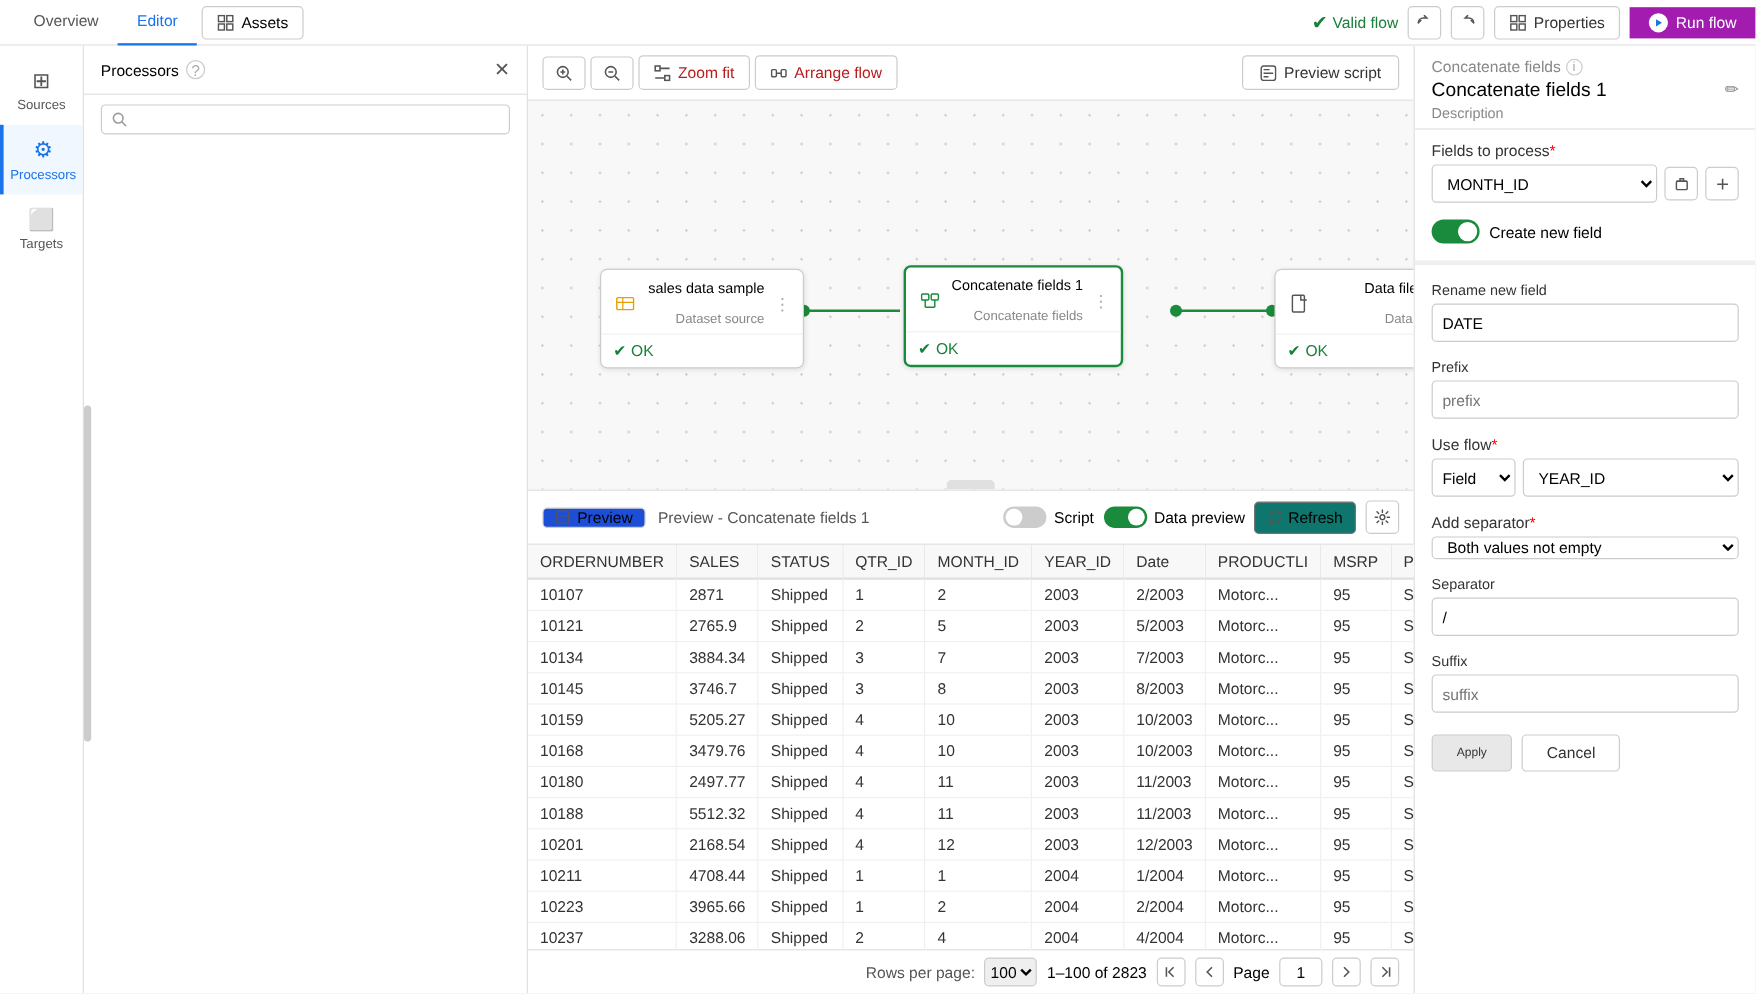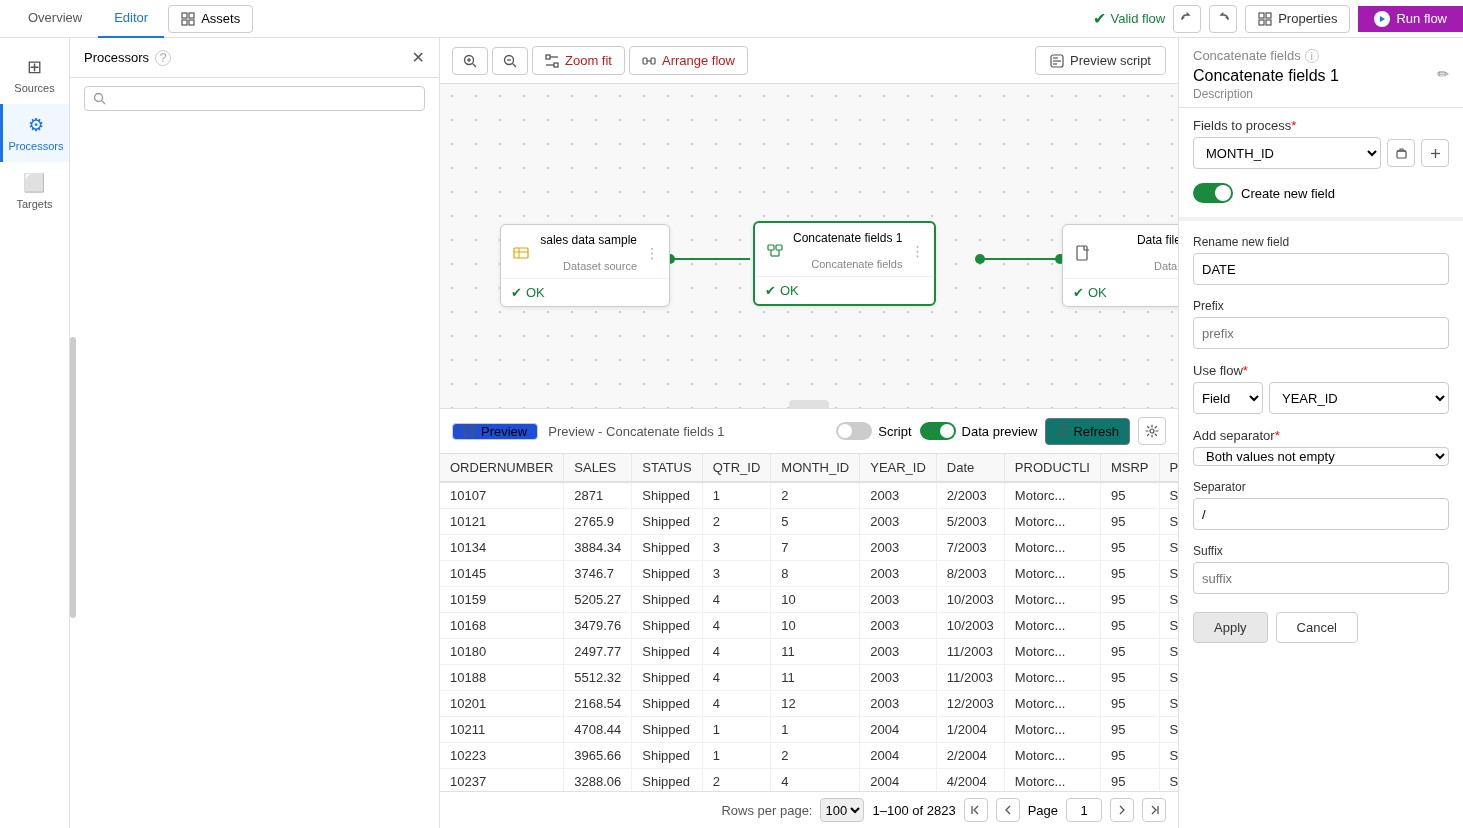--- a/index.html
+++ b/index.html
@@ -97,21 +97,21 @@
     .rp-label .required { color: red; }
     .rp-select-row { display: flex; align-items: center; gap: 6px; }
     .rp-select { flex: 1; height: 32px; border: 1px solid #ccc; border-radius: 4px; padding: 0 8px; font-size: 13px; background: #fff; }
     .rp-icon-btn { width: 28px; height: 28px; display: flex; align-items: center; justify-content: center; border: 1px solid #ccc; border-radius: 4px; cursor: pointer; color: #555; background: #fff; }
     .rp-input { width: 100%; height: 32px; border: 1px solid #ccc; border-radius: 4px; padding: 0 8px; font-size: 13px; }
     .toggle-row { display: flex; align-items: center; gap: 8px; }
     .use-with-row { display: flex; align-items: center; gap: 6px; }
     .use-with-type { width: 70px; height: 32px; border: 1px solid #ccc; border-radius: 4px; padding: 0 4px; font-size: 13px; background: #fff; }
     .use-with-val { flex: 1; height: 32px; border: 1px solid #ccc; border-radius: 4px; padding: 0 8px; font-size: 13px; background: #fff; }
     .rp-action-row { display: flex; gap: 8px; margin-top: 4px; }
-    .apply-btn { padding: 7px 20px; background: #e8e8e8; border: 1px solid #ccc; border-radius: 4px; cursor: pointer; font-size: 13px; color: #333; }
+    .apply-btn { padding: 7px 20px; background: #e8e8e8; border: 1px solid #ccc; border-radius: 4px; cursor: pointer; font-size: 10px; color: #333; }
     .cancel-btn { padding: 7px 20px; background: #fff; border: 1px solid #ccc; border-radius: 4px; cursor: pointer; font-size: 13px; color: #333; }
     .divider-h { height: 4px; background: #f0f0f0; margin: 0 -14px; }
 
     
     .svg-overlay { position: absolute; top: 0; left: 0; width: 100%; height: 100%; pointer-events: none; }
     .scrollbar-thumb { position: absolute; right: 0; top: 30%; width: 6px; height: 40%; background: #ccc; border-radius: 3px; }
   </style>
 </head>
 <body>
 

